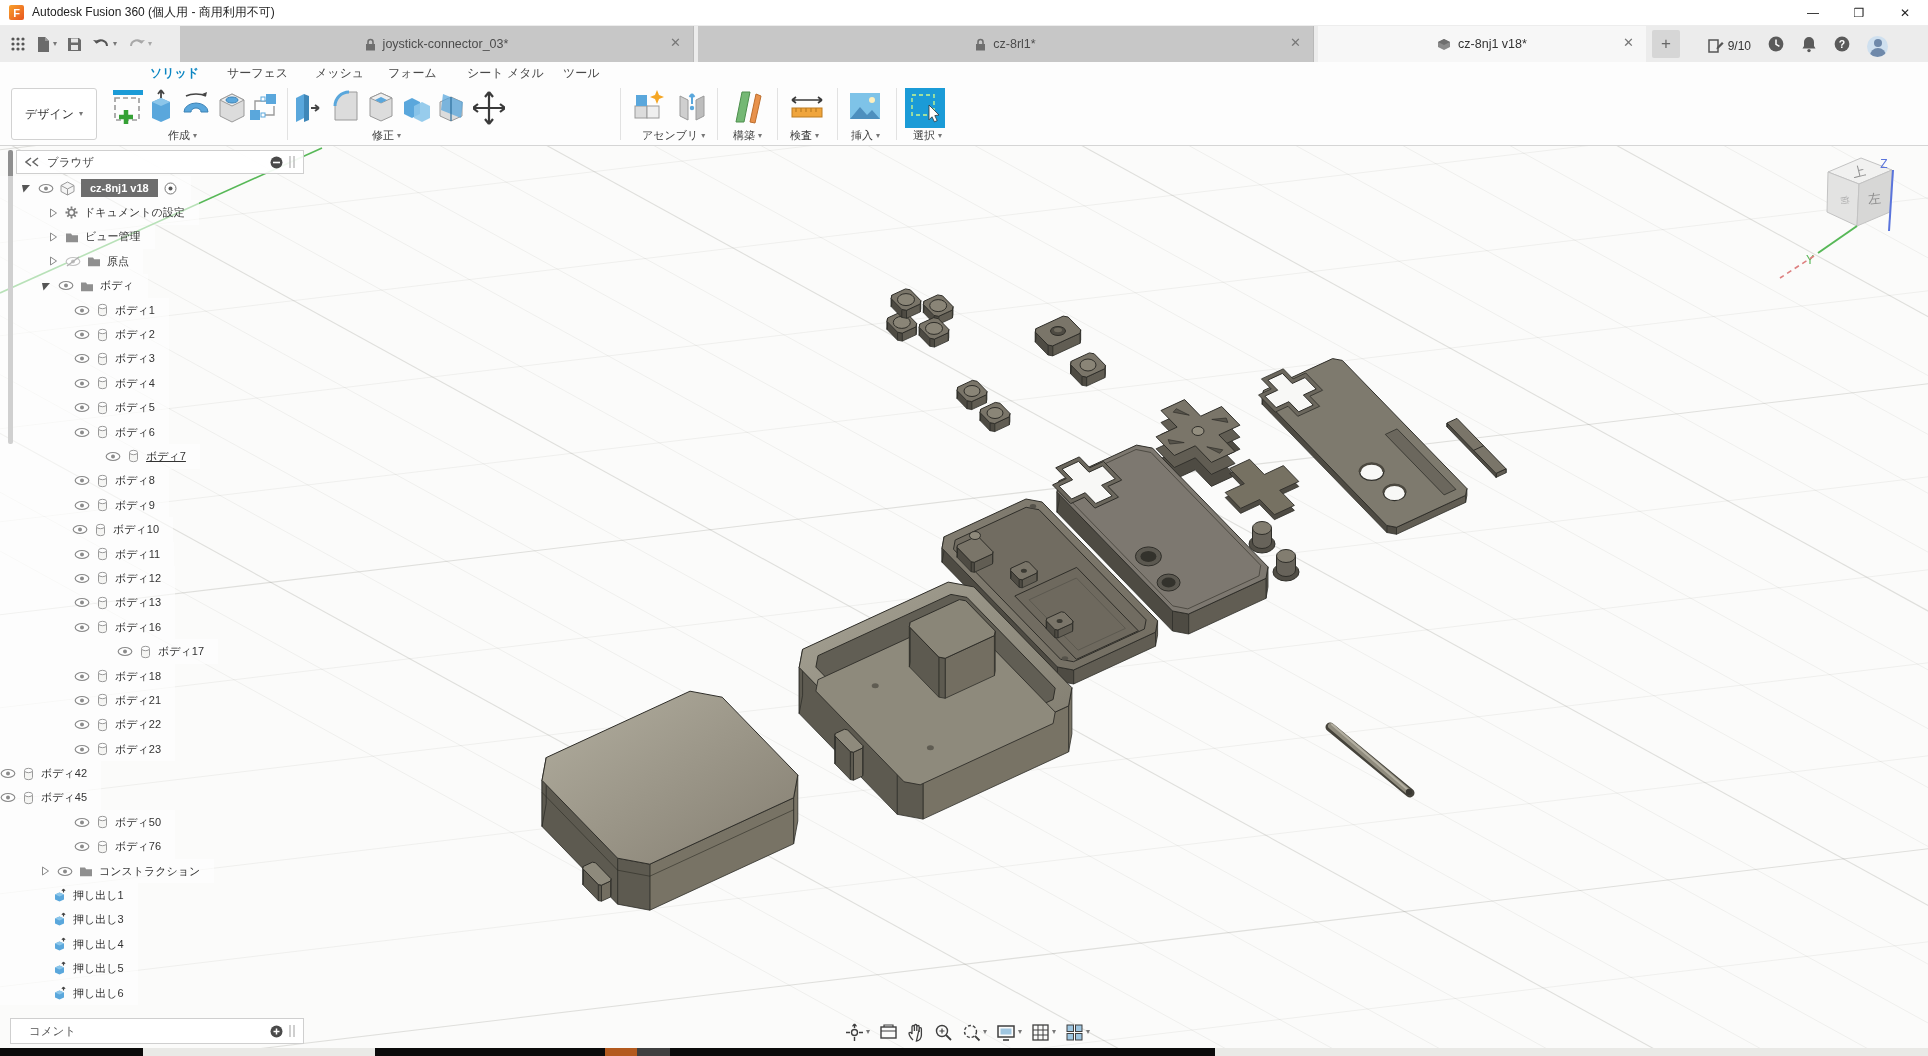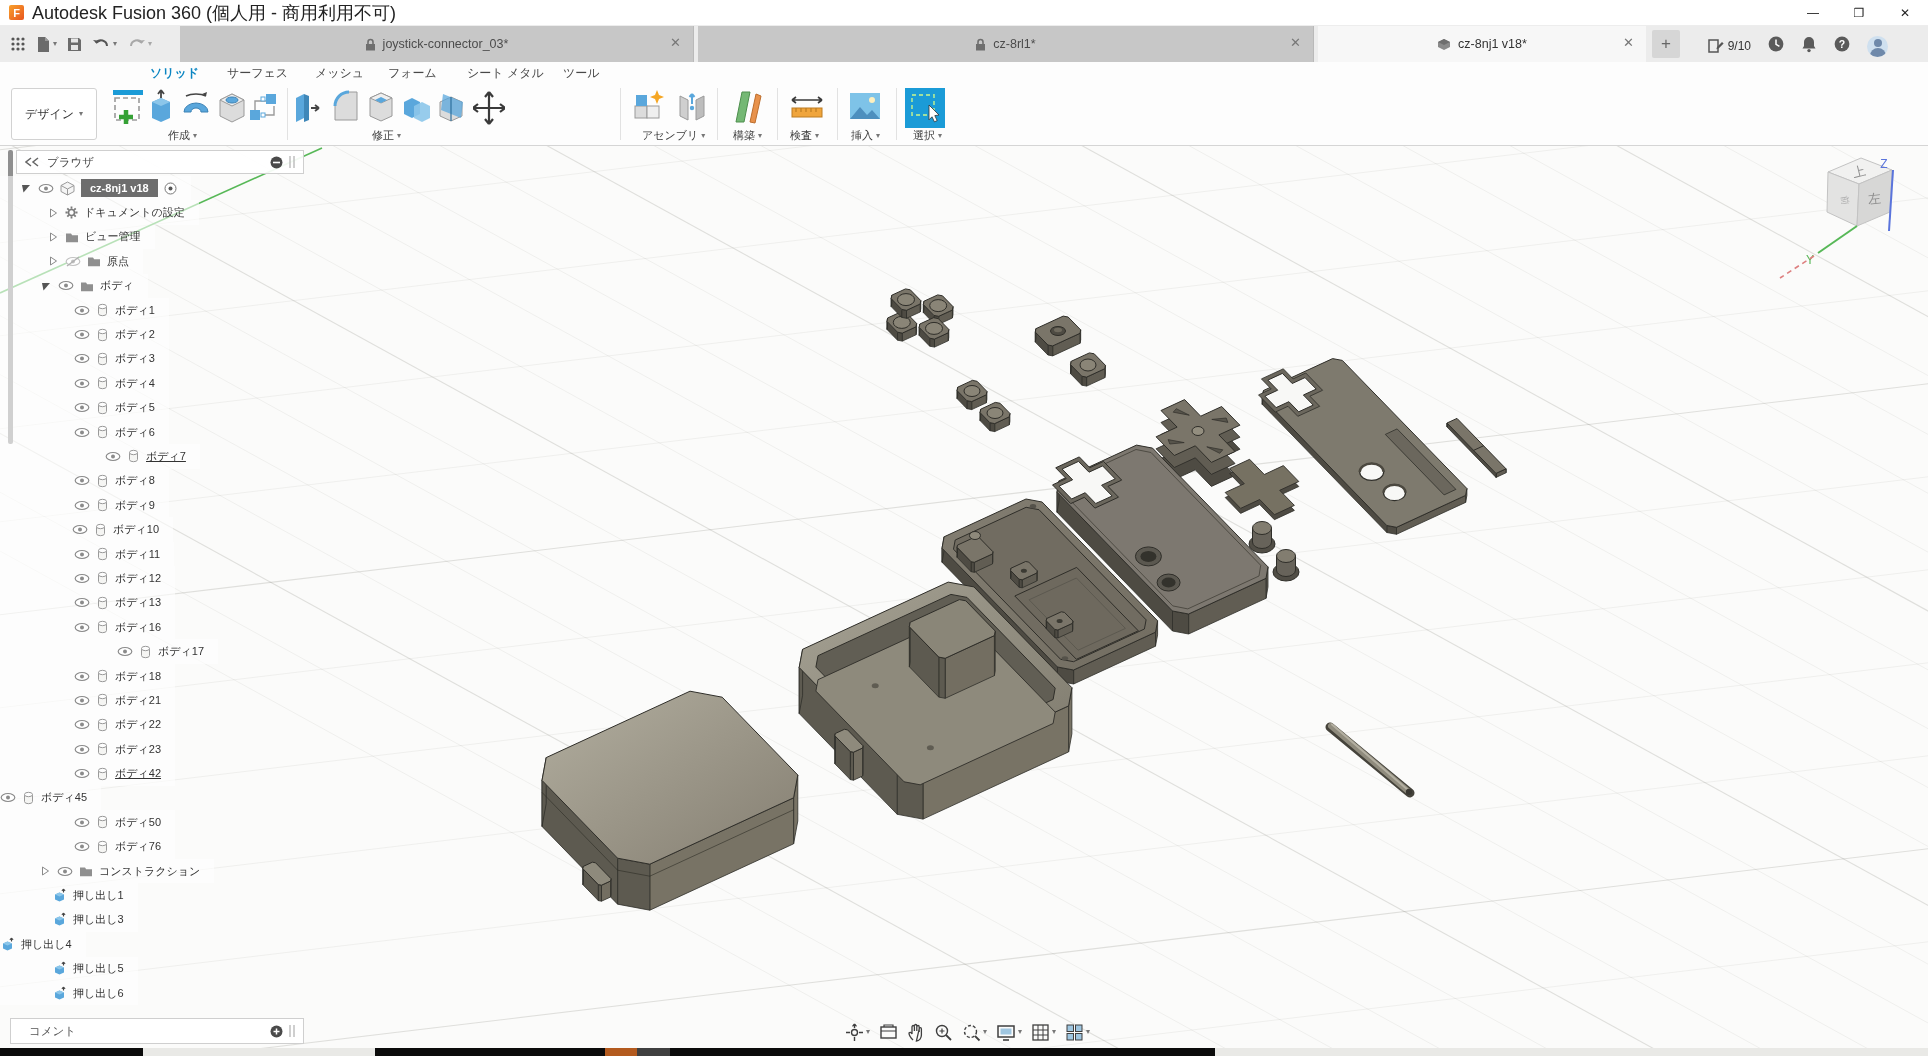--- a/index.html
+++ b/index.html
@@ -5,21 +5,21 @@
   html,body{margin:0;padding:0;background:#888;}
   *{box-sizing:border-box;}
   #app{position:relative;width:1928px;height:1056px;background:#fff;overflow:hidden;
        font-family:"Liberation Sans","DejaVu Sans",sans-serif;color:#333;}
   
   .titlebar{position:absolute;top:0;left:0;width:100%;height:26px;background:#fff;
             display:flex;align-items:center;border-bottom:1px solid #ededed;}
   .fusion-logo{width:15px;height:15px;margin:0 8px 0 9px;border-radius:2px;
                background:linear-gradient(135deg,#f8a12c,#e8551e);color:#fff;font-weight:bold;
                font-size:11px;display:flex;align-items:center;justify-content:center;}
-  .title-text{font-size:18px;color:#222;}
+  .title-text{font-size:12px;color:#222;}
   .win-btns{margin-left:auto;display:flex;height:26px;}
   .winbtn{width:46px;height:26px;display:flex;align-items:center;justify-content:center;
           font-size:12px;color:#222;}
   
   .appbar{position:absolute;top:26px;left:0;width:100%;height:36px;background:#ececec;}
   .qat{position:absolute;left:6px;top:0;height:36px;display:flex;align-items:center;gap:10px;padding-left:4px;}
   .qicon{display:flex;align-items:center;gap:2px;color:#555;}
   .caret{font-size:8px;color:#777;line-height:1;}
   .doc-tab{position:absolute;top:0;height:36px;display:flex;align-items:center;justify-content:center;
            gap:7px;font-size:12.5px;color:#4c4c4c;background:#c7c7c7;border-right:1px solid #b9b9b9;}
@@ -1006,21 +1006,21 @@
             </svg>
           </span>
           <span class="g">
             <svg width="13" height="14" style="flex:none">
               <path d="M2.5,3.5 v7 a4,2.2 0 0 0 8,0 v-7" fill="#f5f5f3" stroke="#9a9a9a"></path>
               <ellipse cx="6.5" cy="3.5" rx="4" ry="2.2" fill="#fdfdfd" stroke="#9a9a9a"></ellipse>
             </svg>
           </span>
           <span class="blabel">ボディ23</span>
         </div>
-        <div class="brow" style="padding-left: 74px; text-decoration: underline;">
+        <div class="brow" style="">
           <span class="g">
             <svg width="16" height="11" style="flex:none">
               <ellipse cx="8" cy="5.5" rx="6.8" ry="4" fill="#fff" stroke="#8b8b8b" stroke-width="1.2"></ellipse>
               <circle cx="8" cy="5.5" r="2" fill="#8b8b8b"></circle>
             </svg>
           </span>
           <span class="g">
             <svg width="13" height="14" style="flex:none">
               <path d="M2.5,3.5 v7 a4,2.2 0 0 0 8,0 v-7" fill="#f5f5f3" stroke="#9a9a9a"></path>
               <ellipse cx="6.5" cy="3.5" rx="4" ry="2.2" fill="#fdfdfd" stroke="#9a9a9a"></ellipse>
@@ -1105,21 +1105,21 @@
         <div class="brow" style="padding-left: 52px;">
           <span class="g">
             <svg width="15" height="15" style="flex:none">
               <path d="M3,6.5 l4.5,-2 4.5,2 v5 l-4.5,2 -4.5,-2 z" fill="#5aa7dc"></path>
               <path d="M3,6.5 l4.5,-2 4.5,2 -4.5,2 z" fill="#8cc6ea"></path>
               <path d="M11.5,4.5 v-3.5 M11.5,1 l-1.6,1.8 M11.5,1 l1.6,1.8" stroke="#444" stroke-width="1.1" fill="none"></path>
             </svg>
           </span>
           <span class="blabel">押し出し3</span>
         </div>
-        <div class="brow" style="">
+        <div class="brow" style="padding-left: 52px;">
           <span class="g">
             <svg width="15" height="15" style="flex:none">
               <path d="M3,6.5 l4.5,-2 4.5,2 v5 l-4.5,2 -4.5,-2 z" fill="#5aa7dc"></path>
               <path d="M3,6.5 l4.5,-2 4.5,2 -4.5,2 z" fill="#8cc6ea"></path>
               <path d="M11.5,4.5 v-3.5 M11.5,1 l-1.6,1.8 M11.5,1 l1.6,1.8" stroke="#444" stroke-width="1.1" fill="none"></path>
             </svg>
           </span>
           <span class="blabel">押し出し4</span>
         </div>
         <div class="brow" style="padding-left: 52px;">

